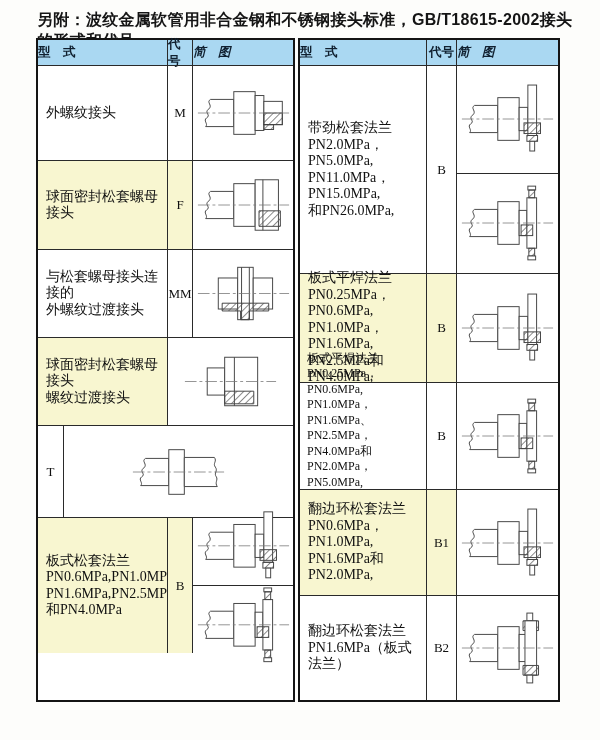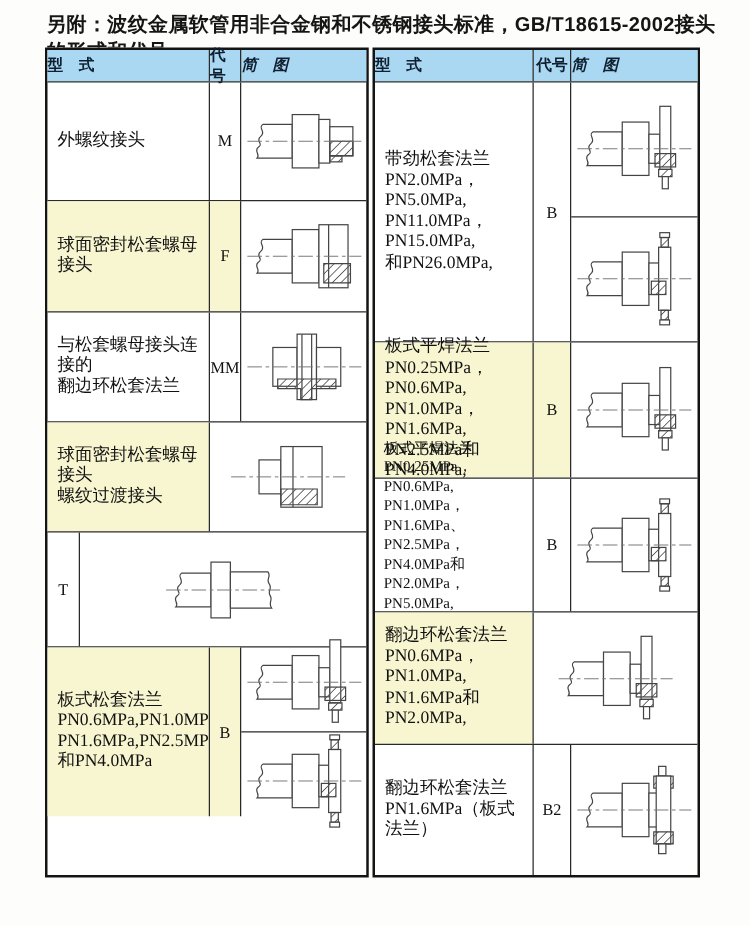--- a/index.html
+++ b/index.html
@@ -177,21 +177,21 @@
             <svg class="dg" viewBox="0 0 100 80">
               <use href="#d-nut"></use>
             </svg>
           </div>
       </div>
     </div>
 
     <div class="row" style="height:88px">
       <div class="cell c1">
           <div class="typ">与松套螺母接头连接的
-翻边环松套法兰</div>
+外螺纹过渡接头</div>
         </div>
       <div class="cell c2 code">MM</div>
       <div class="cell c3">
         <div class="sub">
             <svg class="dg" viewBox="0 0 100 80">
               <use href="#d-nipple"></use>
             </svg>
           </div>
       </div>
     </div>
@@ -308,20 +308,21 @@
           </div>
       </div>
     </div>
 
     <div class="row" style="height:106px">
       <div class="cell c1 hl">
           <div class="typ">翻边环松套法兰
 PN0.6MPa，PN1.0MPa,
 PN1.6MPa和PN2.0MPa,</div>
         </div>
+      <div class="cell c2 code hl">B1</div>
       <div class="cell c3">
         <div class="sub">
             <svg class="dg" viewBox="0 0 100 80">
               <use href="#d-flangeup"></use>
             </svg>
           </div>
       </div>
     </div>
 
     <div class="row" style="height:105px">

